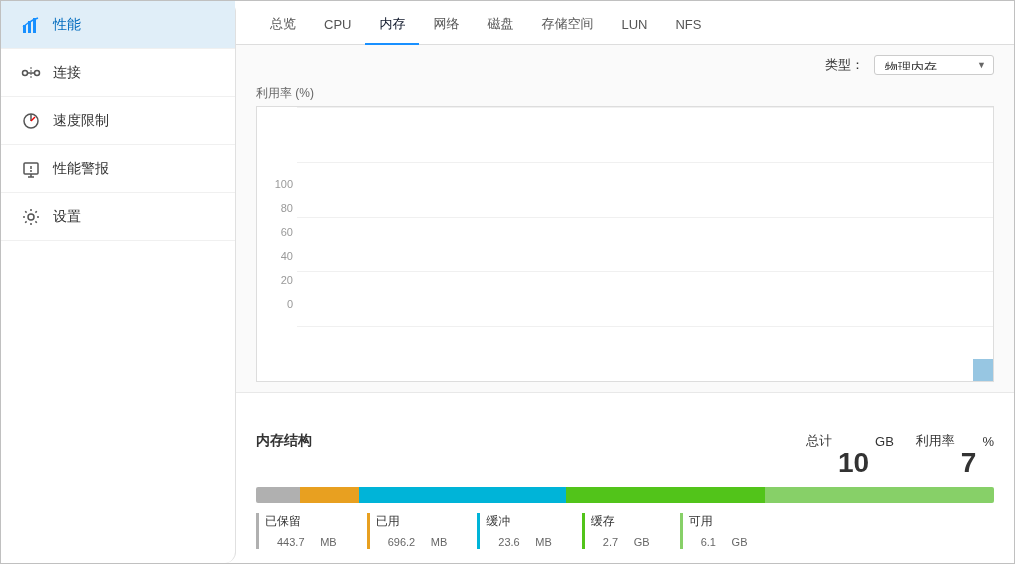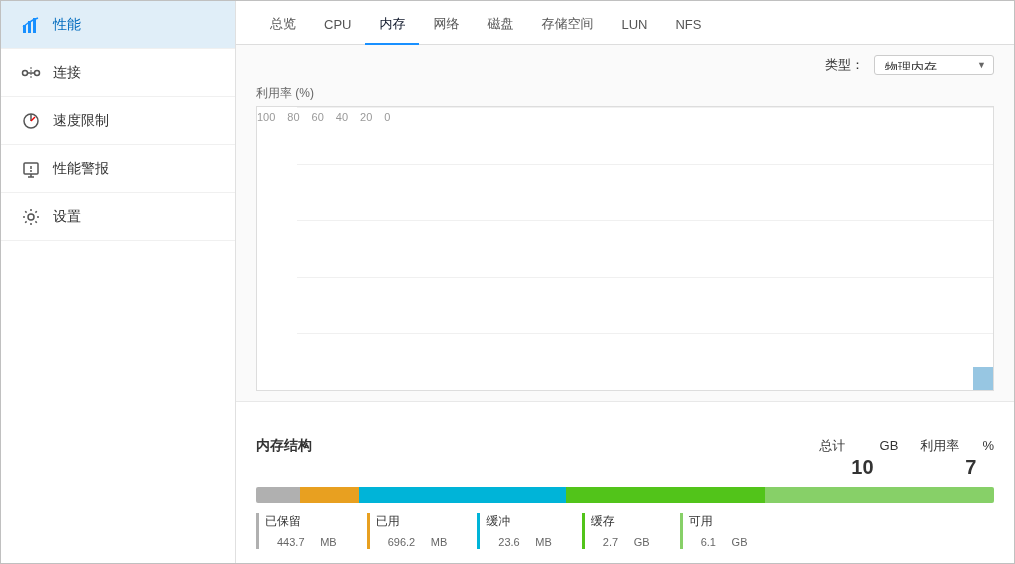--- a/index.html
+++ b/index.html
@@ -78,20 +78,21 @@
       overflow: hidden;
     }
     
     .sidebar {
       width: 235px;
       background: #fff;
       border-right: 1px solid #e0e0e0;
       display: flex;
       flex-direction: column;
       flex-shrink: 0;
+      border-radius: 11px;
     }
     .sidebar-item {
       display: flex;
       align-items: center;
       padding: 0 20px;
       height: 48px;
       cursor: pointer;
       color: #333;
       gap: 12px;
       border-bottom: 1px solid #f0f0f0;
@@ -200,21 +201,22 @@
     .chart-container {
       position: relative;
       flex: 1;
       border: 1px solid #ddd;
       background: #fff;
       display: flex;
     }
     .chart-y-axis {
       width: 40px;
       display: flex;
-      justify-content: flex-start;
+      flex-direction: column;
+      justify-content: center;
       padding: 4px 4px 4px 0;
       text-align: right;
       font-size: 11px;
       color: #999;
       gap: 12px;
     }
     .chart-body {
       flex: 1;
       position: relative;
       overflow: hidden;
@@ -261,21 +263,21 @@
       color: #333;
     }
     .memory-summary {
       display: flex;
       align-items: center;
       gap: 6px;
       font-size: 13px;
       color: #333;
     }
     .memory-summary-value {
-      font-size: 20px;
+      font-size: 28px;
       font-weight: bold;
       color: #333;
       margin-top: 44px;
     }
     .memory-bar-container {
       height: 16px;
       display: flex;
       border-radius: 2px;
       overflow: hidden;
       margin-bottom: 10px;

